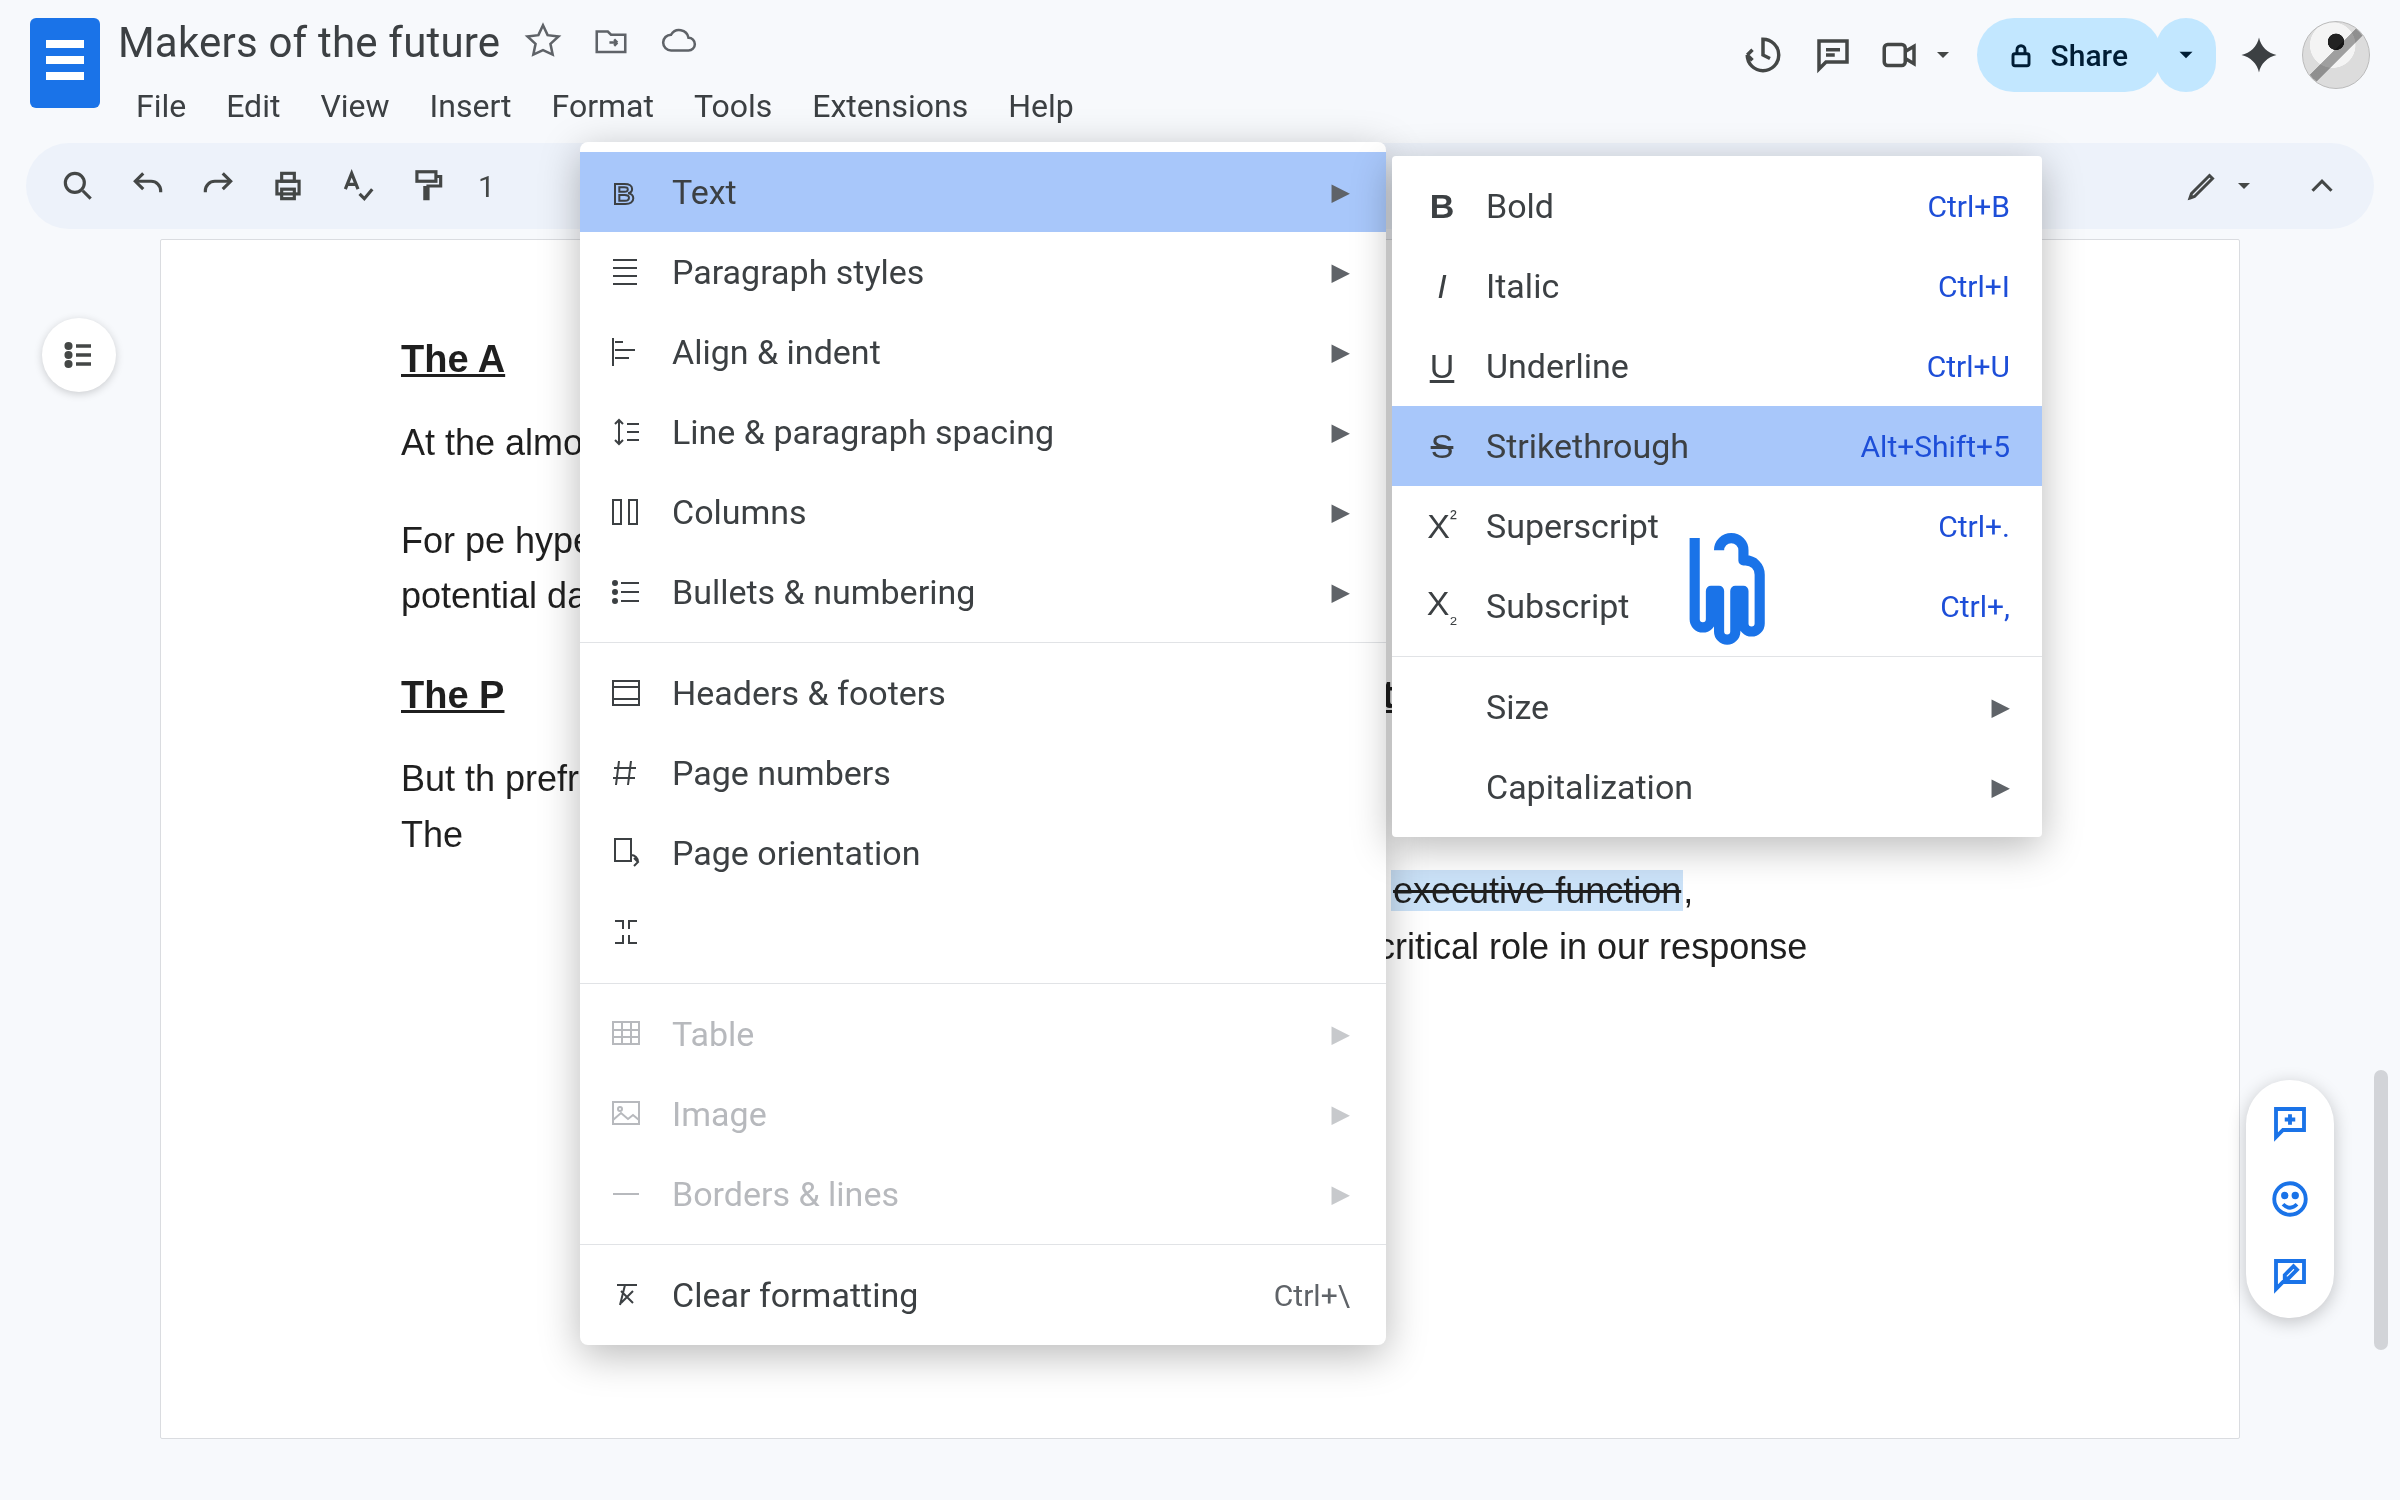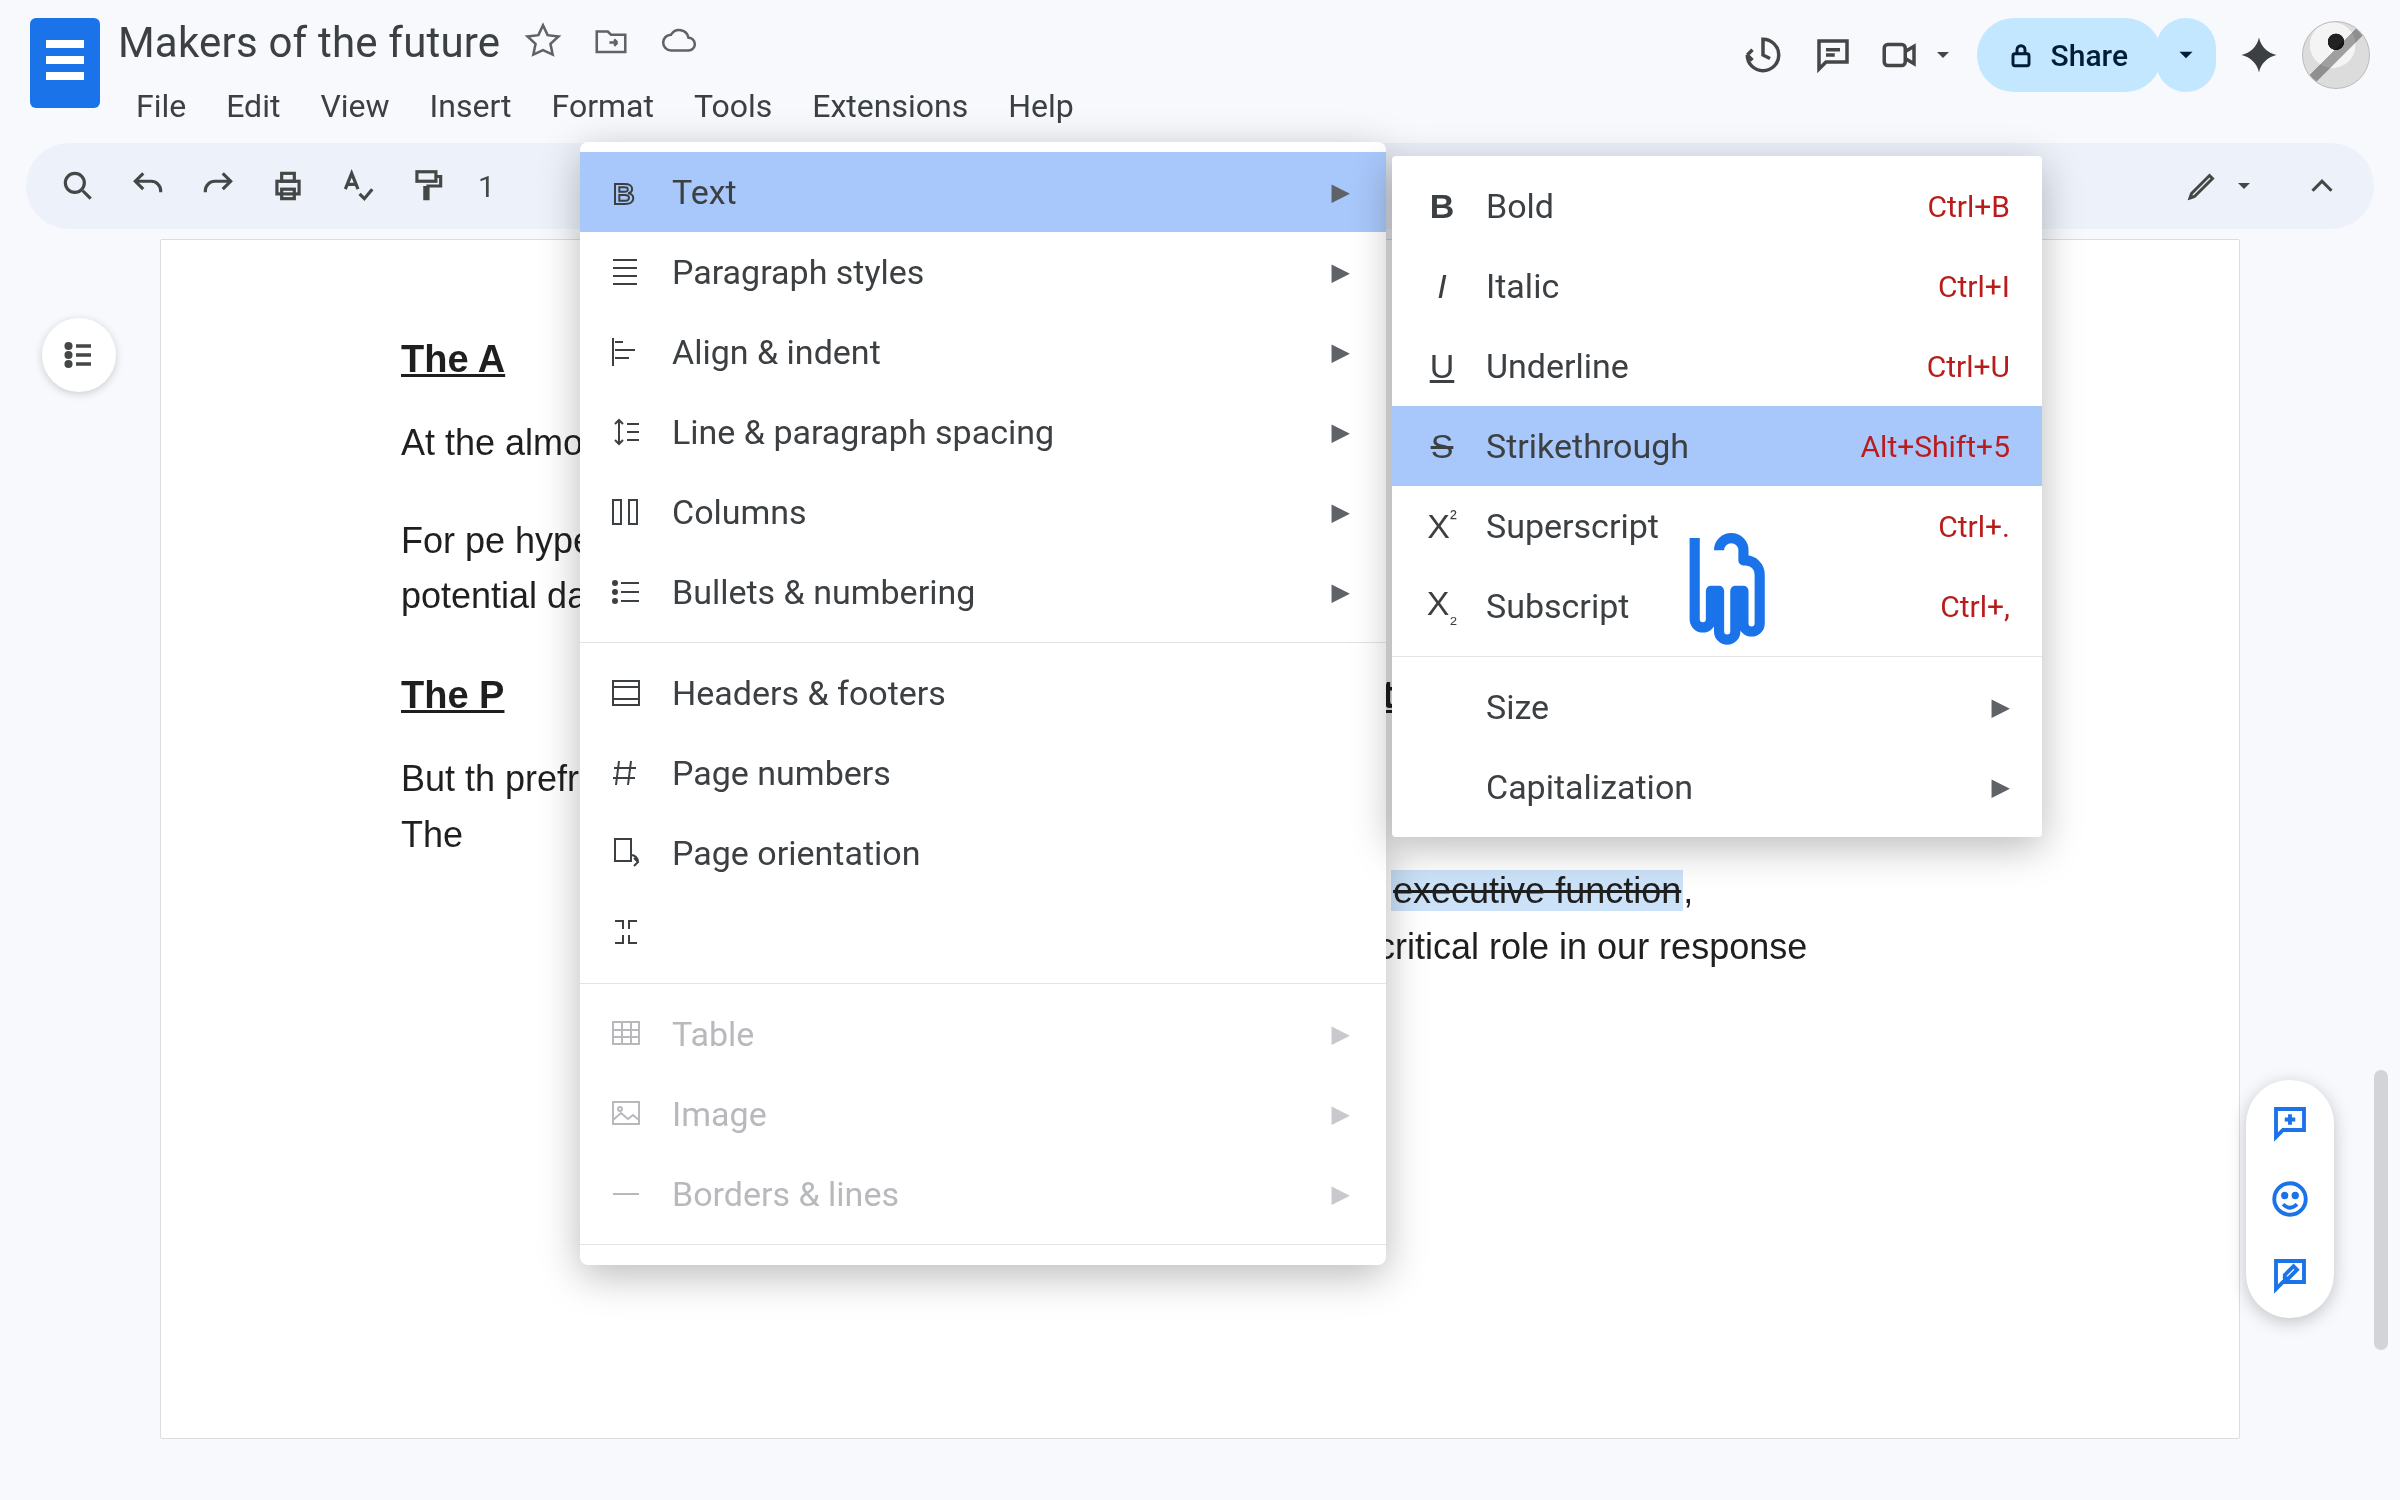--- a/index.html
+++ b/index.html
@@ -59,21 +59,21 @@
   .row .chev { width:24px; color:#5f6368; font-size:24px; text-align:right; }
   .row.disabled .chev, .row.disabled .sc { color:#c7c9cc; }
   .sep { height:1px; background:#e1e3e6; margin:10px 0; }
 
   
   .submenu { position:absolute; left:1392px; top:156px; width:650px; background:#fff; border-radius:4px; box-shadow: 0 10px 40px rgba(0,0,0,.28); padding:10px 0; z-index:11; }
   .srow { display:flex; align-items:center; height:80px; padding:0 32px 0 28px; font-size:34px; color:#3c4043; gap:22px; }
   .srow.hl { background:#a8c7fa; }
   .srow .lead { width:44px; text-align:center; font-family: Arial; }
   .srow .lbl { flex:1 1 auto; }
-  .srow .sc { color:#b91c1c; font-size:30px; }
+  .srow .sc { color:#1d4ed8; font-size:30px; }
   .srow .chev { width:24px; color:#5f6368; font-size:24px; text-align:right; }
   .bold { font-weight:700; }
   .italic { font-style: italic; font-family: Georgia, serif; }
   .ul { text-decoration: underline; }
   .st { text-decoration: line-through; }
   .sup::after { content:"²"; font-size:.6em; vertical-align: super; }
   .sub::after { content:"₂"; font-size:.6em; vertical-align: sub; }
 
   
   .palette { position:absolute; right:66px; top:1080px; width:88px; background:#fff; border-radius:50px; box-shadow:0 4px 18px rgba(0,0,0,.22); display:flex; flex-direction:column; align-items:center; padding:18px 0; gap:26px; z-index:5; }
@@ -370,20 +370,29 @@
     <div class="row disabled">
       <span class="lead">
         <svg viewBox="0 0 34 36">
           <path d="M4 18h26"></path>
         </svg>
       </span>
       <span class="lbl">Borders &amp; lines</span>
       <span class="chev">▶</span>
     </div>
     <div class="sep"></div>
+    <div class="row">
+      <span class="lead">
+        <svg viewBox="0 0 34 36">
+          <path d="M8 8h20M16 8l-5 20M12 14l12 12M24 14 12 26"></path>
+        </svg>
+      </span>
+      <span class="lbl">Clear formatting</span>
+      <span class="sc">Ctrl+\</span>
+    </div>
   </div>
 
 <div class="submenu" id="text-submenu">
     <div class="srow">
       <span class="lead bold">B</span>
       <span class="lbl">Bold</span>
       <span class="sc">Ctrl+B</span>
     </div>
     <div class="srow">
       <span class="lead italic">I</span>

